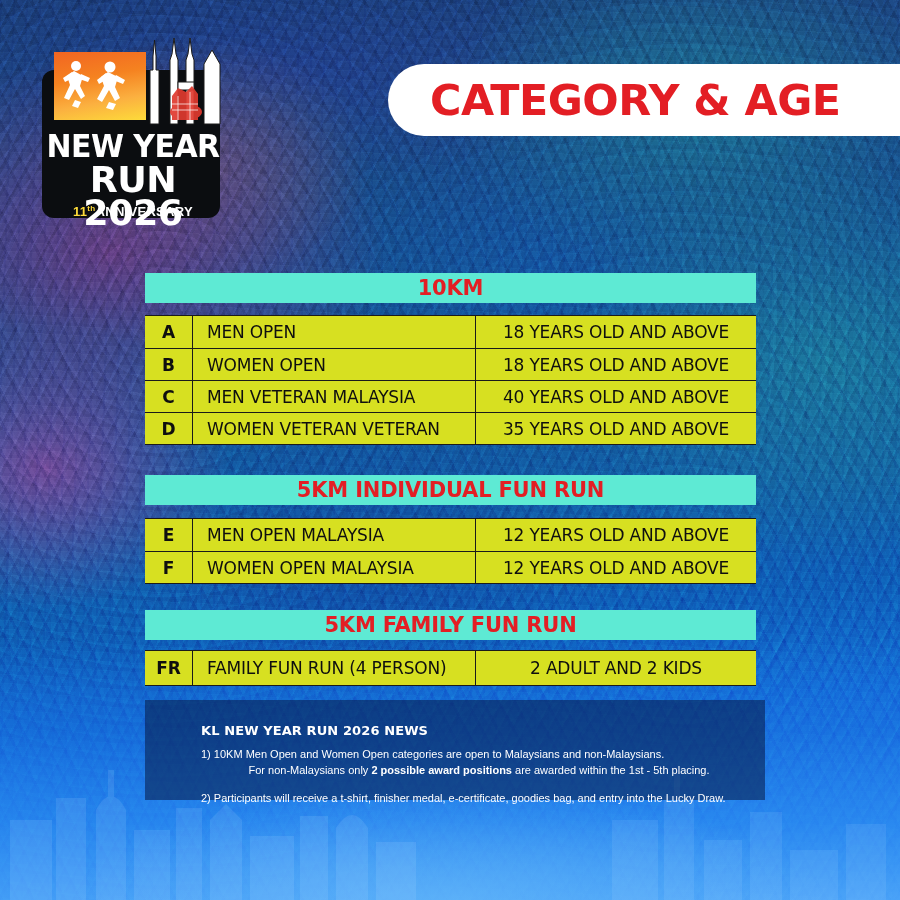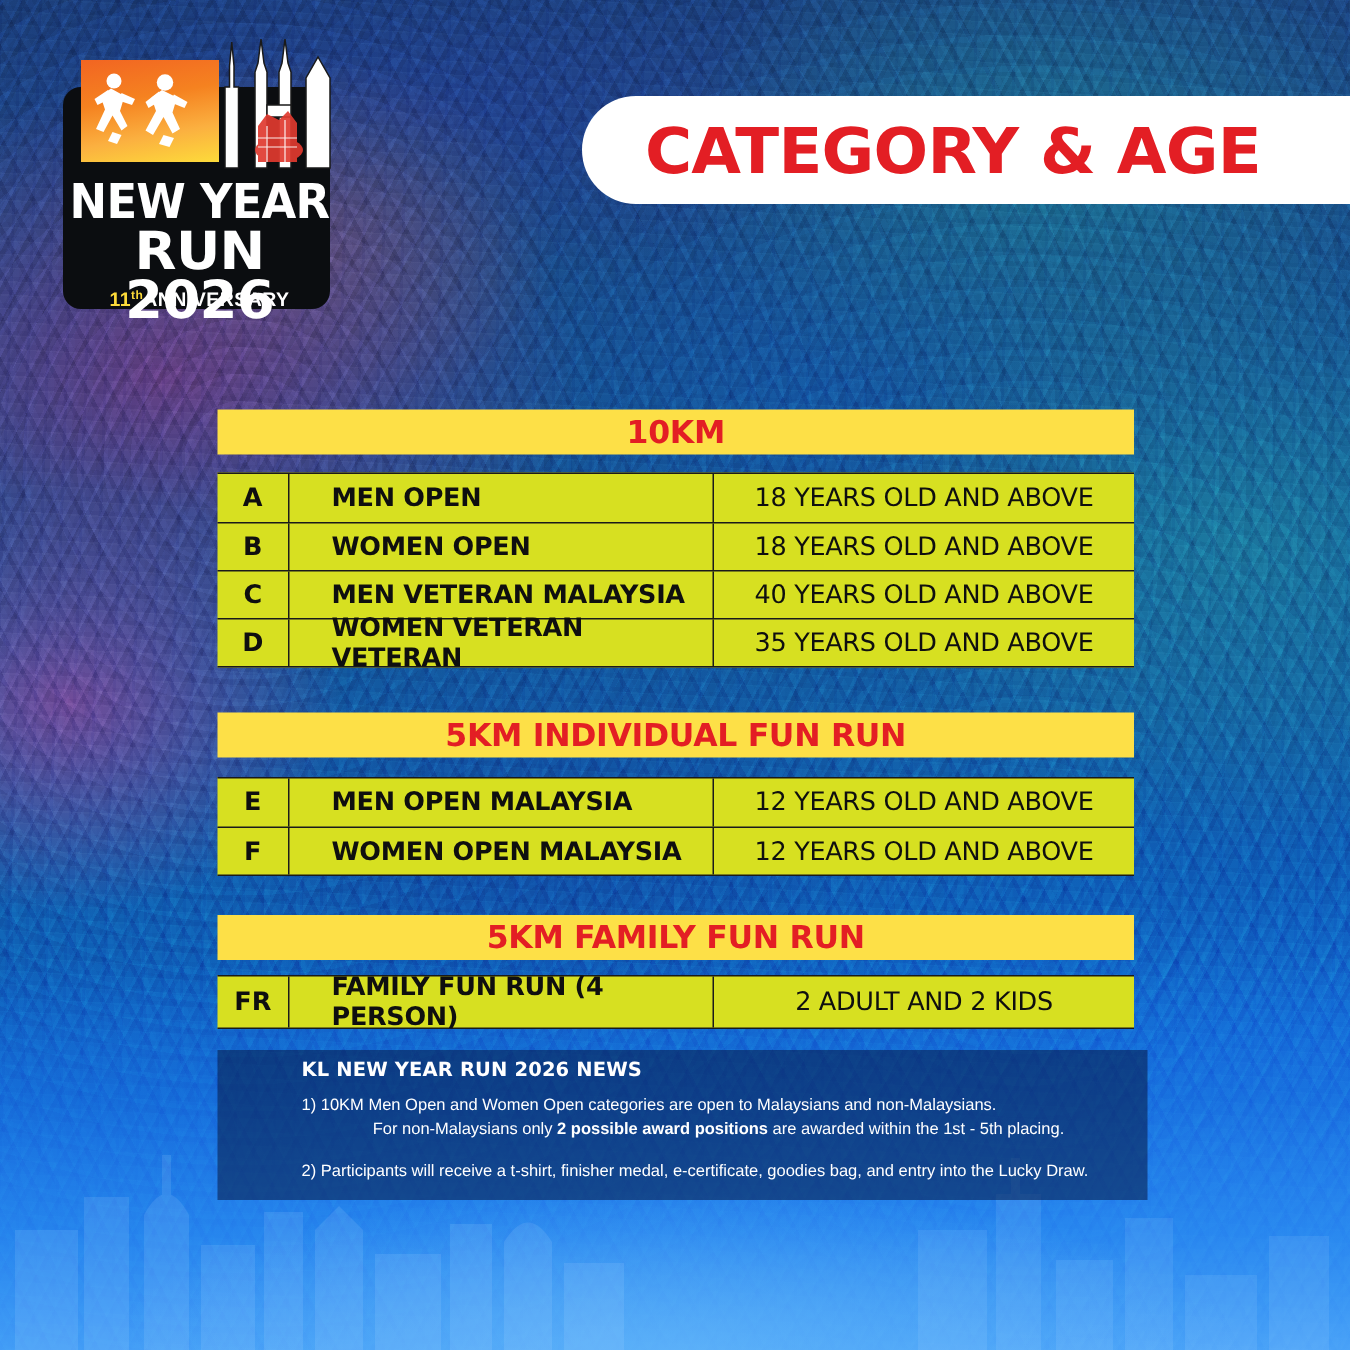--- a/index.html
+++ b/index.html
@@ -74,21 +74,21 @@
     position: absolute; left: 0; bottom: 0; width: 430px; height: 230px;
     opacity: 0.26;
   }
   .bg-skyline-r {
     position: absolute; right: 0; bottom: 0; width: 300px; height: 200px;
     opacity: 0.22;
   }
 
   
   .logo {
-    position: absolute; left: 38px; top: 32px;
+    position: absolute; left: 38px; top: 44px;
     width: 190px; height: 180px;
   }
   .logo-plate {
     position: absolute; left: 4px; top: 26px;
     width: 178px; height: 148px;
     background: #0b0d10;
     border-radius: 12px;
   }
   .logo-kl {
     position: absolute; left: 16px; top: 8px;
@@ -148,21 +148,21 @@
     font-size: 42px;
     letter-spacing: -0.5px;
     white-space: nowrap;
     transform: scaleX(1.02);
   }
 
   
   .tbl-wrap { position: absolute; left: 145px; width: 611px; }
   .sec-head {
     height: 30px;
-    background: #fde047;
+    background: #5eead4;
     display: flex; align-items: center; justify-content: center;
   }
   .sec-head-text {
     color: #e31e24;
     font-family: "DejaVu Sans", sans-serif;
     font-weight: 700;
     font-size: 21px;
     letter-spacing: -0.2px;
   }
   .rows {
@@ -180,39 +180,39 @@
     width: 47px; flex: none;
     display: flex; align-items: center; justify-content: center;
     font-family: "DejaVu Sans", sans-serif;
     font-weight: 700; font-size: 17px; color: #0f0f0f;
   }
   .c-name {
     flex: 1;
     border-left: 1.5px solid #1a1a1a;
     border-right: 1.5px solid #1a1a1a;
     display: flex; align-items: center;
-    padding-left: 28px;
-    font-family: "DejaVu Sans", sans-serif;
-    font-weight: 700; font-size: 17px; color: #0f0f0f;
+    padding-left: 14px;
+    font-family: "DejaVu Sans", sans-serif;
+    font-weight: 400; font-size: 17px; color: #0f0f0f;
     letter-spacing: -0.2px;
   }
   .c-age {
     width: 280px; flex: none;
     display: flex; align-items: center; justify-content: center;
     font-family: "DejaVu Sans", sans-serif;
     font-weight: 400; font-size: 17px; color: #0f0f0f;
     letter-spacing: -0.2px;
   }
 
   
   .news {
     position: absolute; left: 145px; top: 700px;
     width: 620px; height: 100px;
     background: rgba(8,26,72,0.56);
-    padding: 6px 20px 0 56px;
+    padding: 23px 20px 0 56px;
   }
   .news-title {
     color: #ffffff;
     font-family: "DejaVu Sans", sans-serif;
     font-weight: 700;
     font-size: 13px;
     letter-spacing: 0.1px;
     margin-bottom: 9px;
   }
   .news-line {

